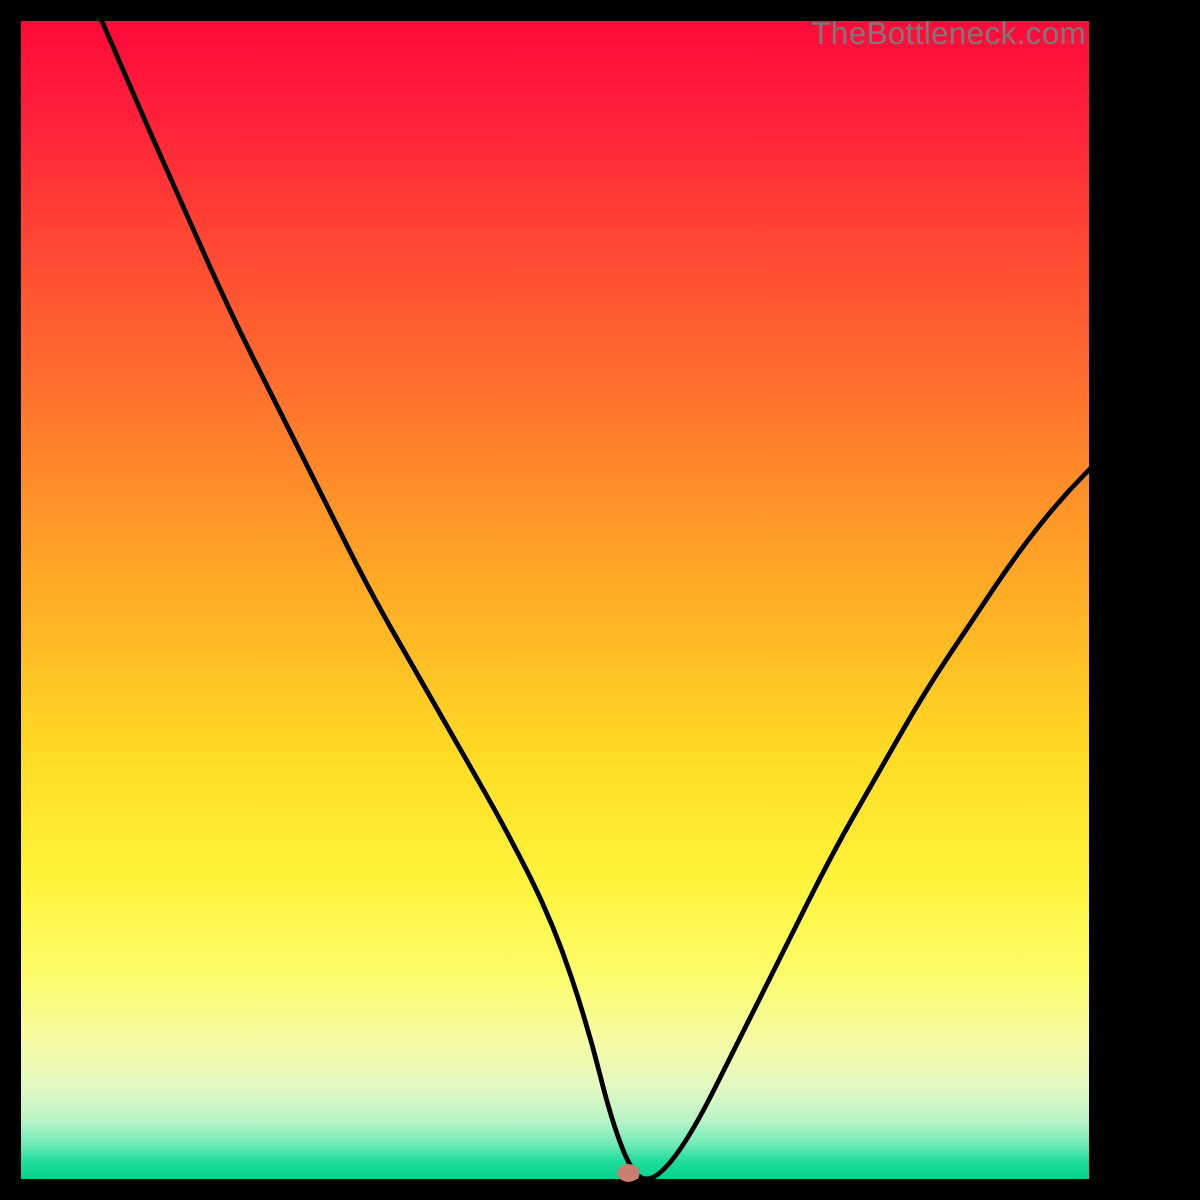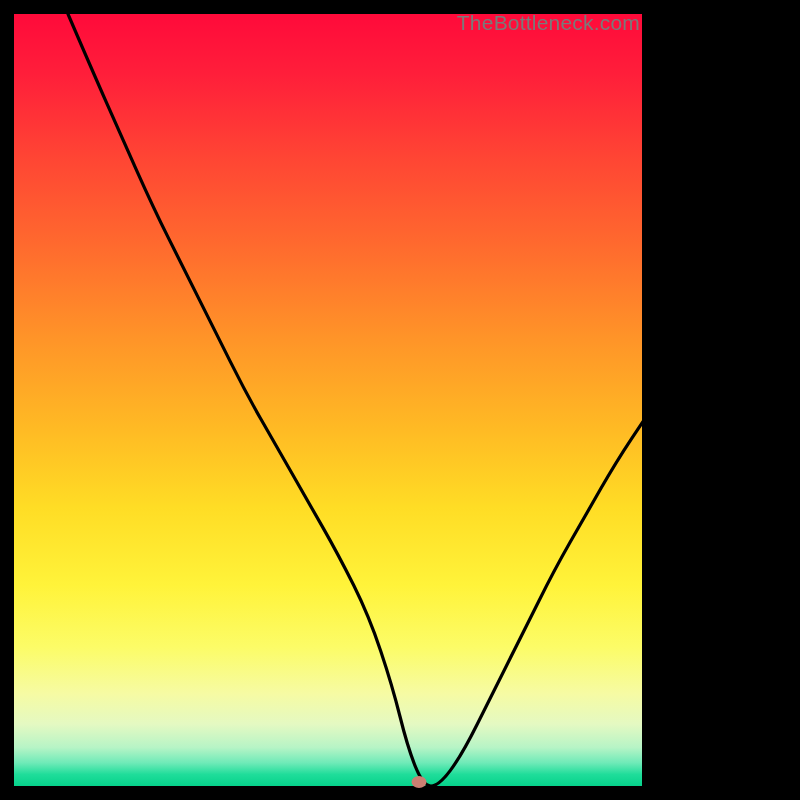--- a/index.html
+++ b/index.html
@@ -8,21 +8,21 @@
     width: 800px;
     height: 800px;
     background: #000000;
     overflow: hidden;
     font-family: Arial, Helvetica, sans-serif;
   }
   .chart-frame {
     position: absolute;
     left: 14px;
     top: 14px;
-    width: 628px;
+    width: 712px;
     height: 772px;
     background: #000000;
   }
   .gradient-area {
     position: absolute;
     left: 0;
     top: 0;
     width: 100%;
     height: 100%;
     background: linear-gradient(

